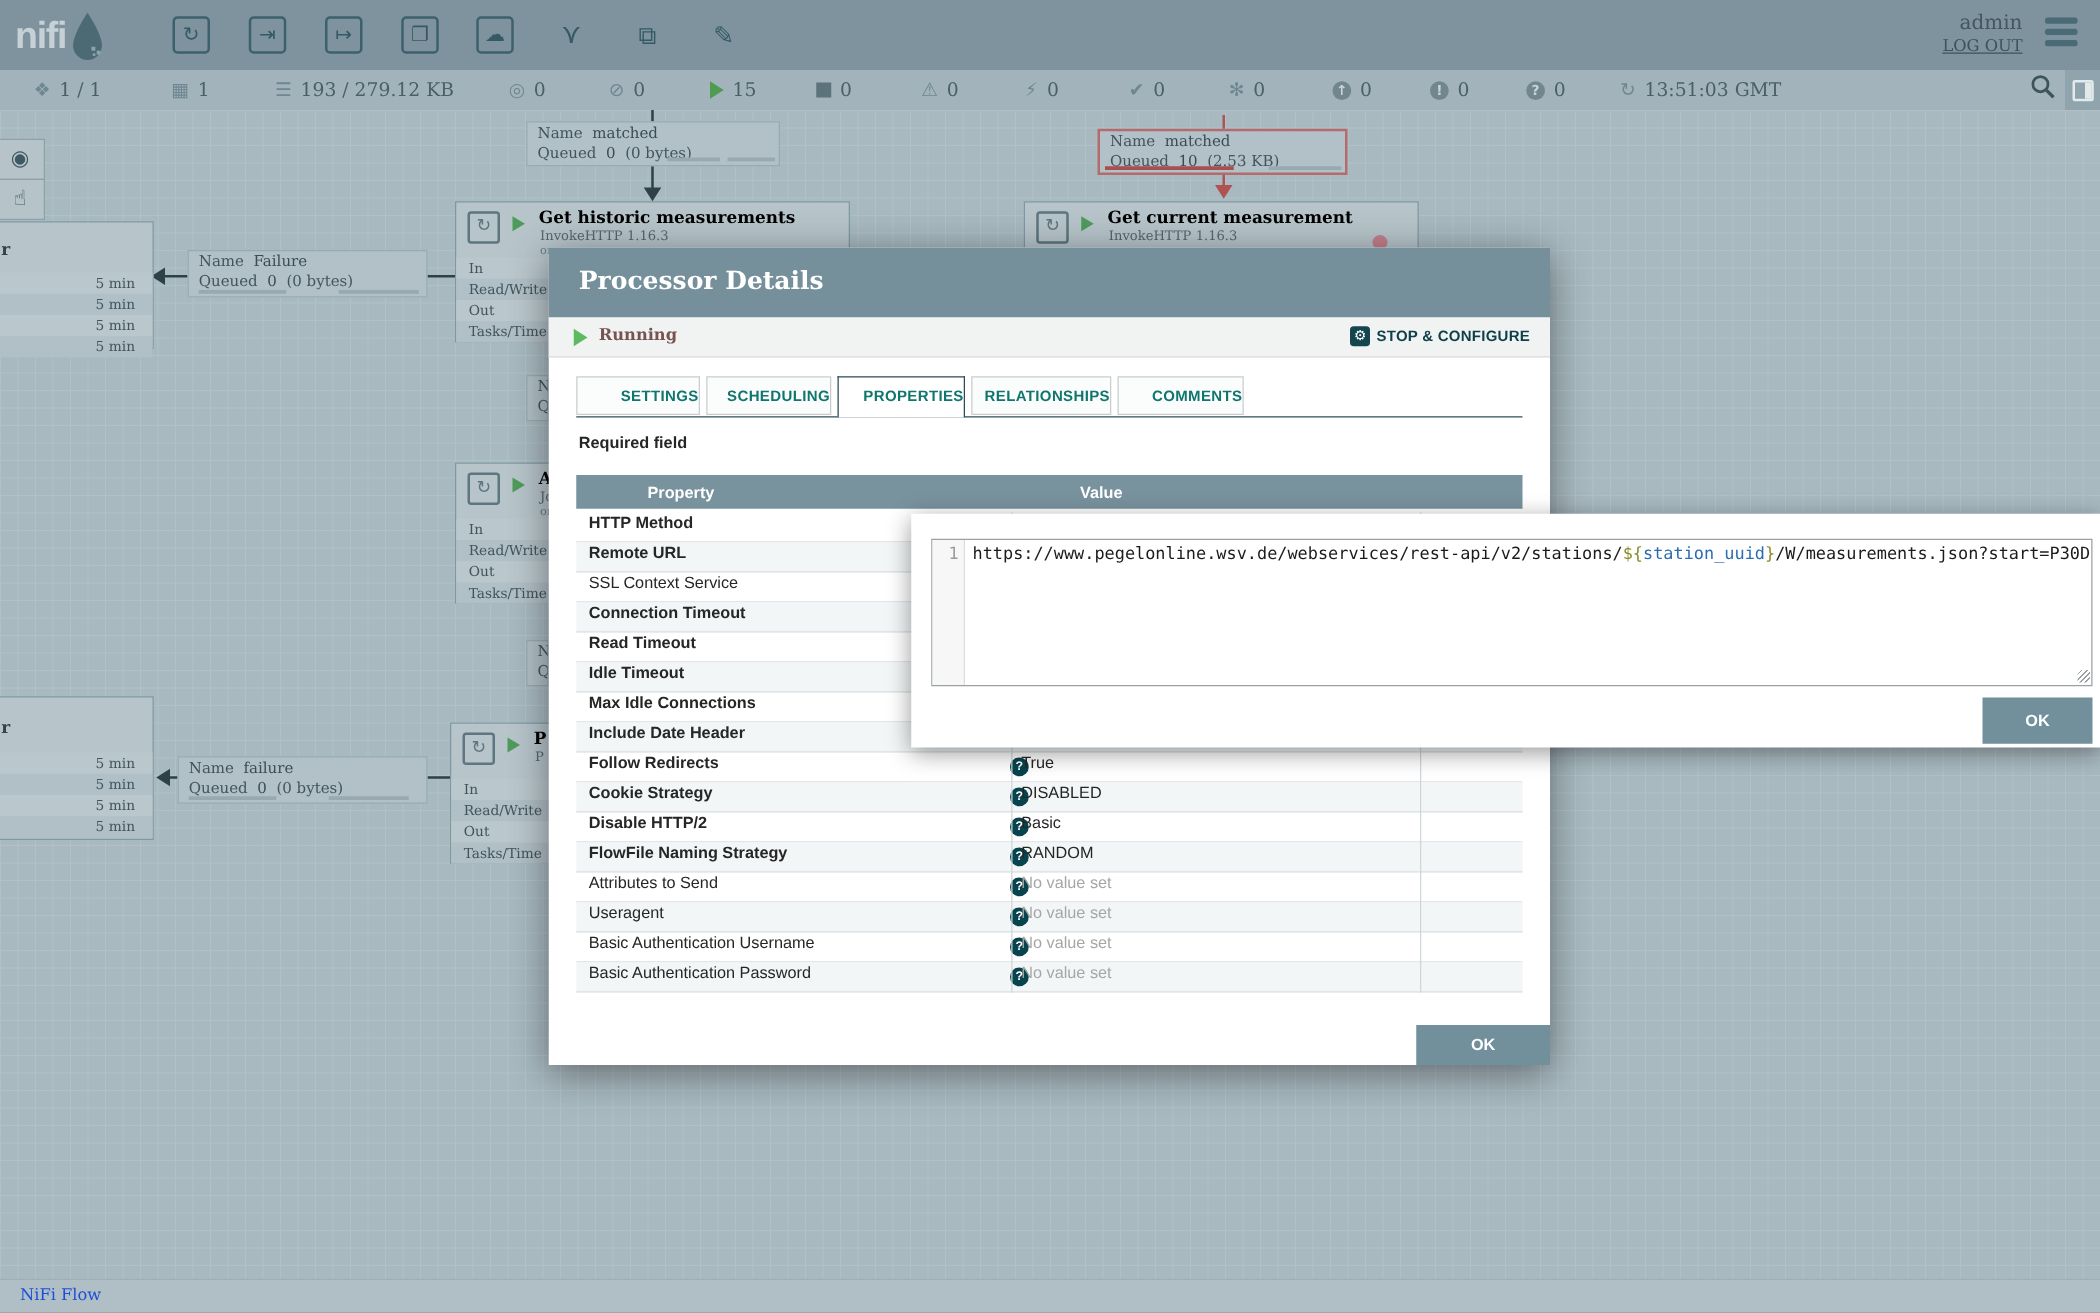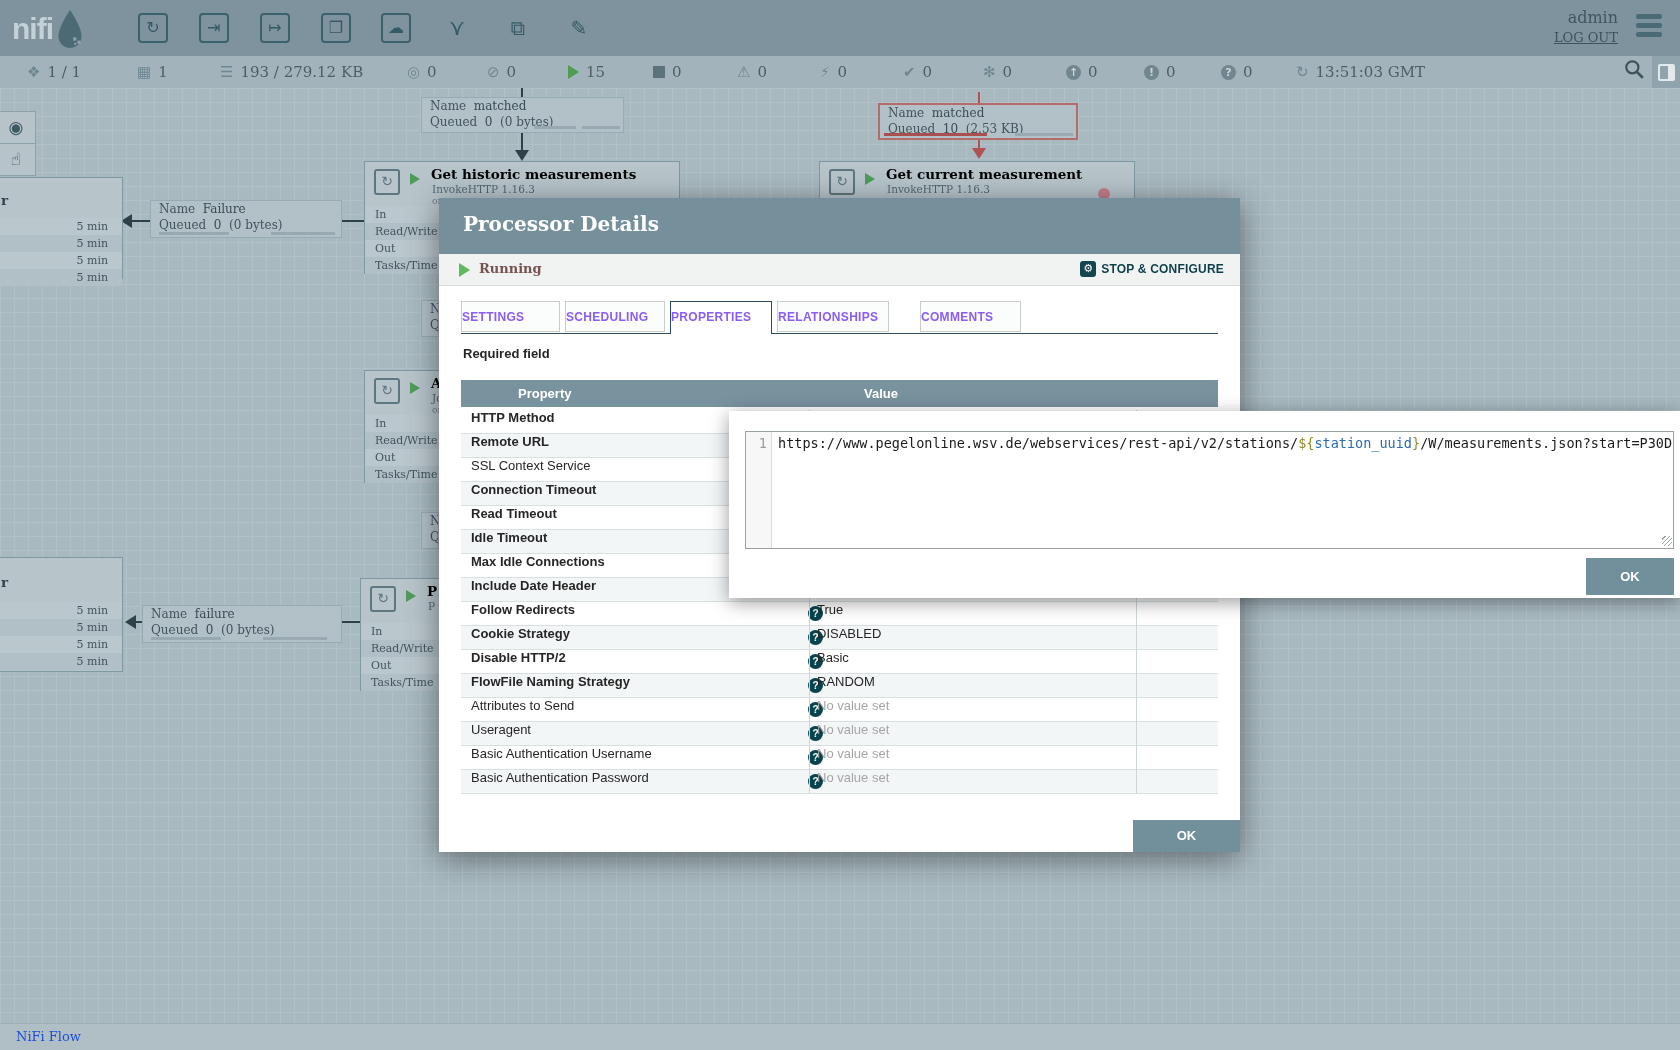--- a/index.html
+++ b/index.html
@@ -71,21 +71,21 @@
   #dlg-header{position:absolute;left:0;top:0;right:0;height:56px;background:#75909b;}
   #dlg-title{position:absolute;left:24px;top:14px;font:bold 20px "DejaVu Serif",serif;color:#fff;}
   #dlg-status{position:absolute;left:0;top:56px;right:0;height:32px;background:#f1f3f3;border-bottom:1px solid #d9dcdd;box-sizing:border-box;}
   #run-play{position:absolute;left:20px;top:9px;width:0;height:0;border-left:11px solid #5fb95f;border-top:7px solid transparent;border-bottom:7px solid transparent;}
   #run-label{position:absolute;left:40px;top:7px;font:bold 13px "DejaVu Serif",serif;color:#775351;}
   #stopcfg{position:absolute;right:16px;top:7px;display:flex;align-items:center;gap:5px;cursor:pointer;}
   #stopcfg .gear{width:16px;height:16px;background:#14464f;border-radius:3px;color:#fff;font:11px "DejaVu Sans",sans-serif;line-height:16px;text-align:center;}
   #stopcfg .lbl{font:bold 12px "Liberation Sans",sans-serif;color:#0e3f49;letter-spacing:.2px;}
   #tabbar{position:absolute;left:22px;right:22px;top:103px;height:32px;border-bottom:1px solid #2f4f5a;}
   .tab{position:absolute;top:0;height:31px;background:#fbfcfc;border:1px solid #c9cdce;box-sizing:border-box;
-       font:bold 12px "Liberation Sans",sans-serif;color:#8b5cf6;text-align:left;line-height:30px;cursor:pointer;letter-spacing:.3px;}
+       font:bold 12px "Liberation Sans",sans-serif;color:#0f766e;text-align:right;line-height:30px;cursor:pointer;letter-spacing:.3px;}
   .tab-sel{background:#fff;border:1px solid #2a4a55;border-bottom:none;height:33px;z-index:2;}
   #required-note{position:absolute;left:24px;top:148px;font:bold 13px "Liberation Sans",sans-serif;color:#262626;}
   #tbl-head{position:absolute;left:22px;top:182px;width:757px;height:27px;background:#78929e;}
   #tbl-head span{position:absolute;top:6px;font:bold 13px "Liberation Sans",sans-serif;color:#fff;margin-left:47px;}
   #rows{position:absolute;left:22px;top:212px;width:757px;}
   .trow{position:relative;height:24px;line-height:23px;border-bottom:1px solid #dadfe2;box-sizing:border-box;font:13px "Liberation Sans",sans-serif;color:#262626;}
   .trow:nth-child(even){background:#f3f6f7;}
   .pname{position:absolute;left:10px;top:0;white-space:nowrap;}
   .req{font-weight:bold;}
   .pval{position:absolute;left:356px;top:0;white-space:nowrap;}
@@ -374,21 +374,21 @@
         <span class="gear">⚙</span>
         <span class="lbl">STOP &amp; CONFIGURE</span>
       </div>
     </div>
 
     <div id="tabbar">
       <div class="tab" style="left:0;width:99px;"><span>SETTINGS</span></div>
       <div class="tab" style="left:104px;width:100px;"><span>SCHEDULING</span></div>
       <div class="tab tab-sel" style="left:209px;width:102px;"><span>PROPERTIES</span></div>
       <div class="tab" style="left:316px;width:112px;"><span>RELATIONSHIPS</span></div>
-      <div class="tab" style="left:459px;width:101px;"><span>COMMENTS</span></div>
+      <div class="tab" style="left:433px;width:101px;"><span>COMMENTS</span></div>
     </div>
 
     <span id="required-note">Required field</span>
 
     <div id="tbl-head">
       <span style="left:10px;">Property</span>
       <span style="left:356px;">Value</span>
     </div>
 
     <div id="rows">

